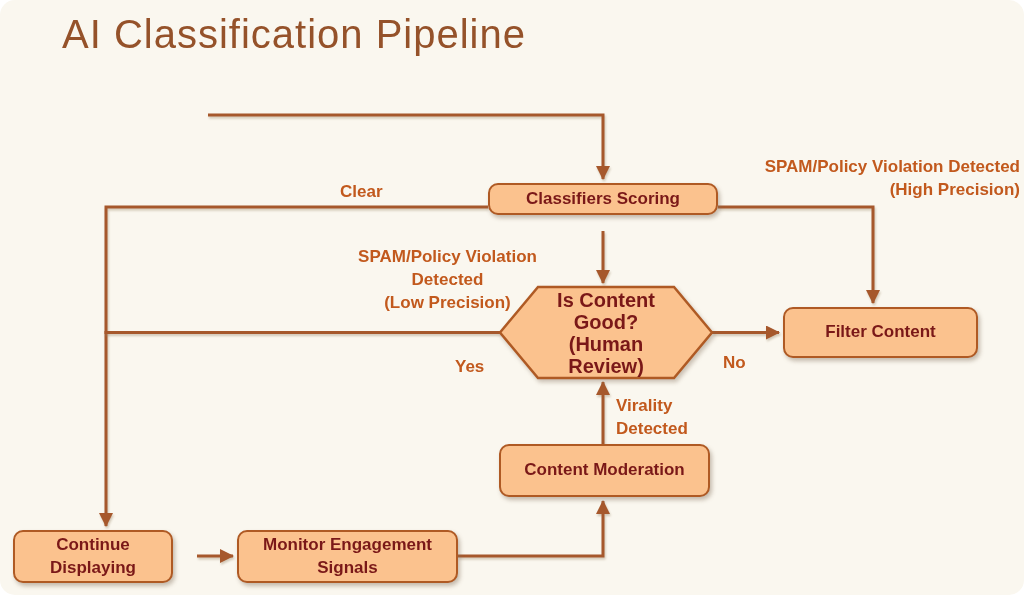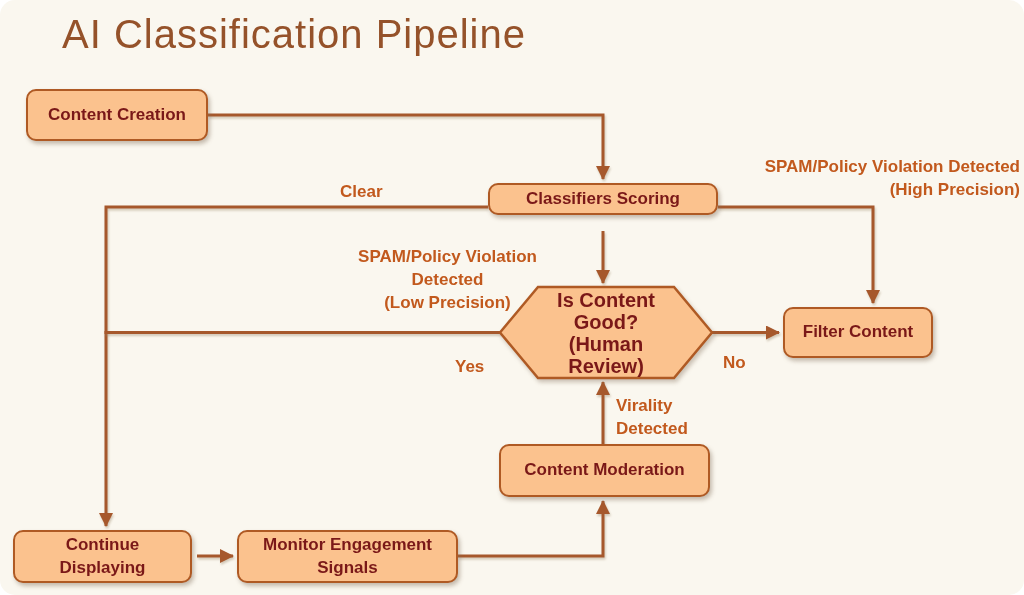--- a/index.html
+++ b/index.html
@@ -90,23 +90,23 @@
   }
   #label-clear            { left: 340px; top: 180px; width: 100px; }
   #label-spam-high        { left: 728px; top: 155px; width: 292px; text-align: right; }
   #label-spam-low         { left: 340px; top: 245px; width: 215px; text-align: center; }
   #label-yes              { left: 455px; top: 355px; }
   #label-no               { left: 723px; top: 351px; }
   #label-virality         { left: 616px; top: 394px; text-align: left; }
 
   #node-content-creation       { left: 26px;  top: 89px;  width: 182px; height: 52px; }
   #node-classifiers-scoring    { left: 488px; top: 183px; width: 230px; height: 32px; }
-  #node-filter-content         { left: 783px; top: 307px; width: 150px; height: 51px; }
+  #node-filter-content         { left: 783px; top: 307px; width: 195px; height: 51px; }
   #node-virality-moderation    { left: 499px; top: 444px; width: 211px; height: 53px; }
-  #node-continue-displaying    { left: 13px;  top: 530px; width: 179px; height: 53px; }
+  #node-continue-displaying    { left: 13px;  top: 530px; width: 160px; height: 53px; }
   #node-monitor-engagement     { left: 237px; top: 530px; width: 221px; height: 53px; }
 </style>
 </head>
 <body>
 
 <div id="canvas">
 
   <div id="title">AI Classification Pipeline</div>
 
   <svg id="connector-layer" viewBox="0 0 1024 595" xmlns="http://www.w3.org/2000/svg">
@@ -130,21 +130,20 @@
 
     <path class="edge" d="M603,444 L603,382" marker-end="url(#arrow)"></path>
 
     <path class="edge" d="M197,556 L233,556" marker-end="url(#arrow)"></path>
 
     <path class="edge" d="M458,556 L603,556 L603,501" marker-end="url(#arrow)"></path>
 
     <polygon id="hexagon-shape" points="500,332.5 538,287 674,287 712,332.5 674,378 538,378"></polygon>
   </svg>
 
-  <div class="node" id="node-content-creation">Content Creation</div>
 
   <div class="node" id="node-classifiers-scoring">Classifiers Scoring</div>
 
   <div id="hexagon-label">Is Content
 Good?
 (Human
 Review)</div>
 
   <div class="node" id="node-filter-content">Filter Content</div>
 

